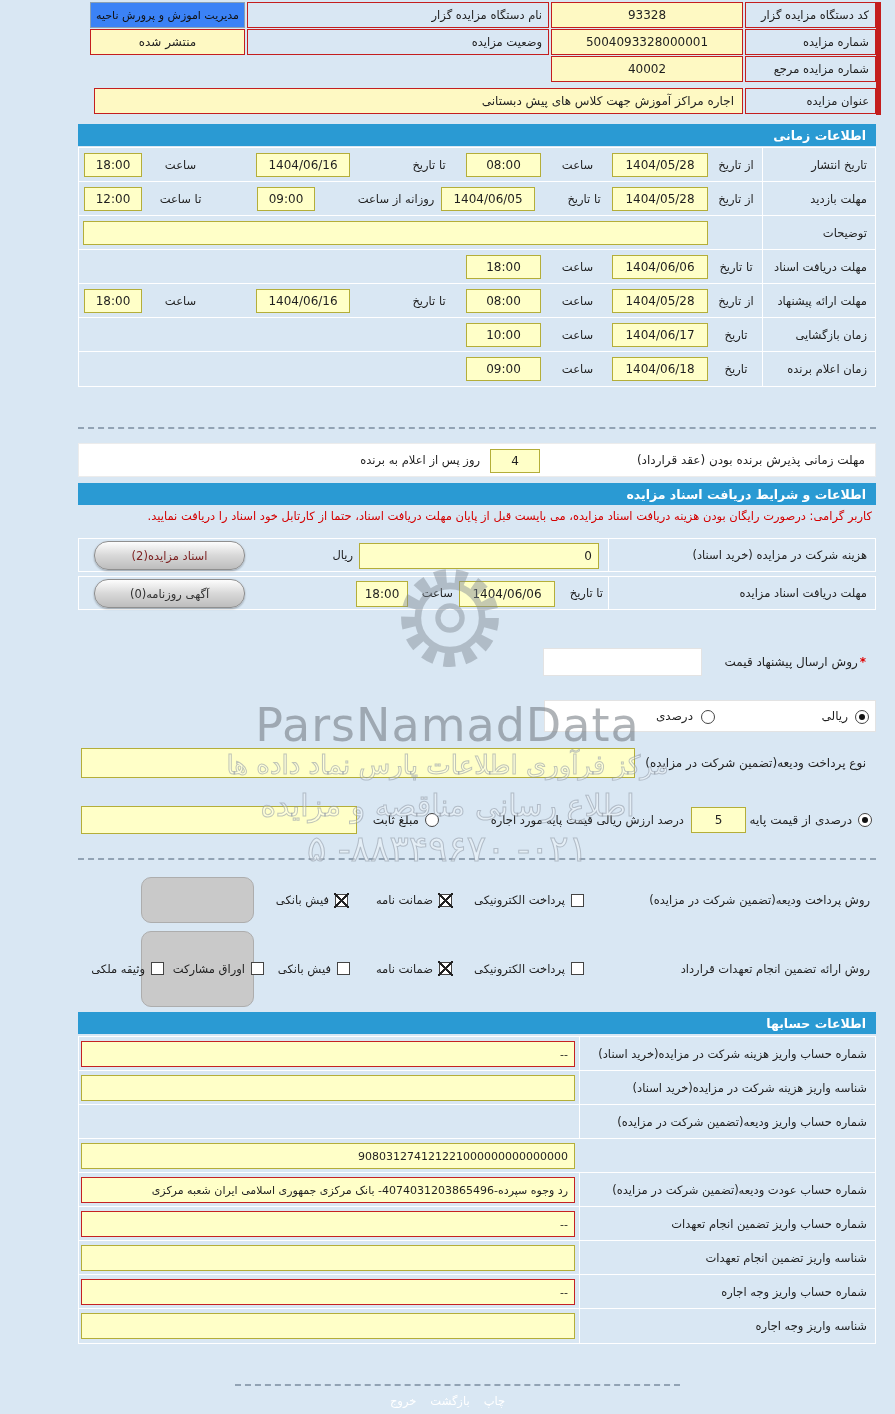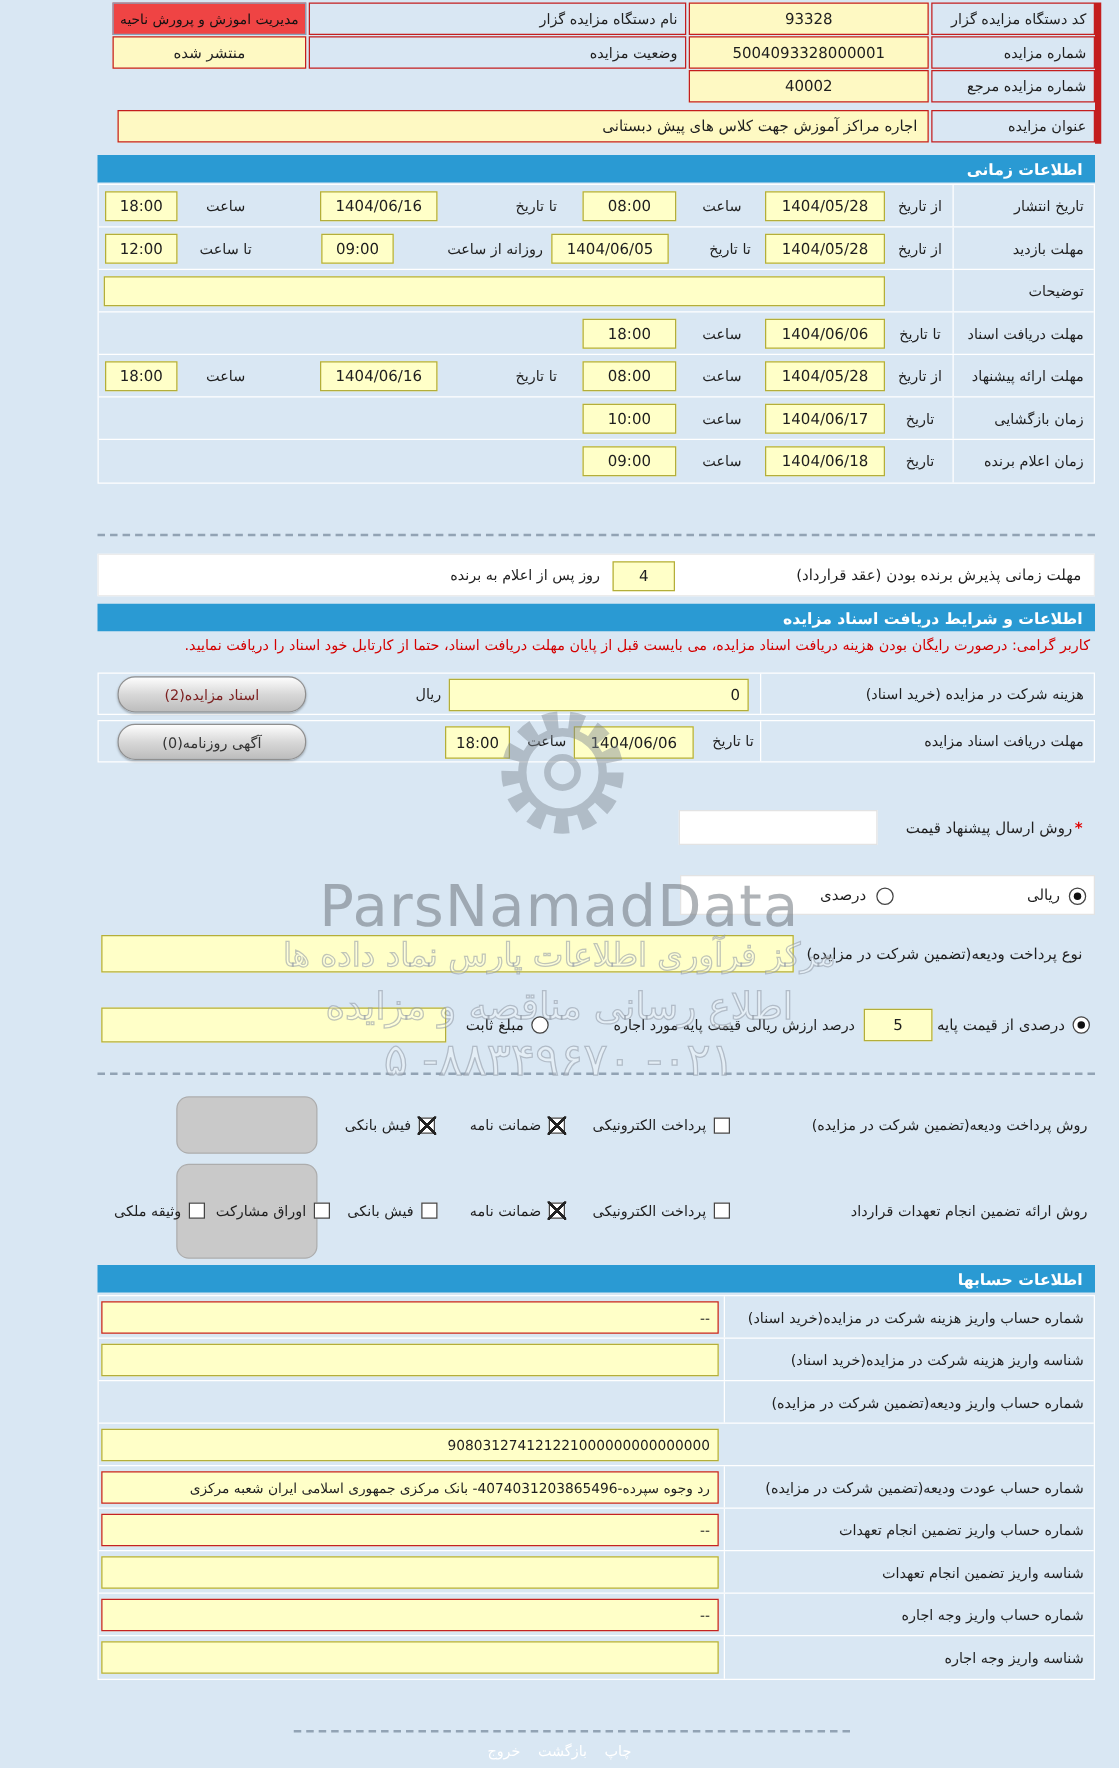--- a/index.html
+++ b/index.html
@@ -11,21 +11,21 @@
 .fld{background:#ffffc8;border:1px solid #b4ae39;display:flex;align-items:center;justify-content:center;font-size:12px;color:#1f1f1f}
 .fld.redb{border-color:#c52222}
 .fld.start{justify-content:flex-start;padding:0 6px}
 .top-table{position:absolute;top:2px;right:14px;width:799px;border-right:5px solid #c41e1e}
 .toprow{display:flex;gap:2px;margin-bottom:1px;align-items:stretch}
 .toprow>*{height:26px}
 .trow4{margin-top:6px}
 .t-lbl{border:1px solid #c41e1e;display:flex;align-items:center;padding:0 6px;font-size:11.5px;background:#d9e7f3}
 .t-val{background:#fef9c3;border:1px solid #c41e1e;display:flex;align-items:center;justify-content:center}
 .t-val.start{justify-content:flex-start;padding:0 8px}
-.t-white{background:#ef4444;border:1px solid #8aa0b5;display:flex;align-items:center;padding:0 5px;font-size:11px;color:#111}
+.t-white{background:#3b82f6;border:1px solid #8aa0b5;display:flex;align-items:center;padding:0 5px;font-size:11px;color:#111}
 .w1{width:131px}.w2{width:192px}.w3{width:302px}.w4{width:155px}.w5{width:649px}
 .time-table{position:absolute;top:147px;right:19px;width:798px;border:1px solid #fff}
 .trow{position:relative;height:34px;border-bottom:1px solid #fff}
 .trow:last-child{border-bottom:none}
 .tlbl{position:absolute;top:0;right:0;width:113px;height:100%;border-left:1px solid #fff;display:flex;align-items:center;padding:0 8px 0 2px;font-size:11.5px}
 .sub{position:absolute;top:0;height:100%;display:flex;align-items:center;justify-content:center;font-size:11.5px;white-space:nowrap}
 .tf{position:absolute;top:5px;height:24px}
 .drow{position:absolute;right:19px;width:798px;height:34px;border:1px solid #fff}
 .dlbl{position:absolute;top:0;right:0;width:267px;height:100%;border-left:1px solid #fff;display:flex;align-items:center;padding:0 8px 0 2px;font-size:11.5px}
 .btn{position:absolute;height:29px;border:1px solid #8f8f8f;border-radius:14px;background:linear-gradient(180deg,#fdfdfd,#d8d8d8 50%,#bdbdbd);display:flex;align-items:center;justify-content:center;font-size:11.5px;box-shadow:0 1px 2px rgba(0,0,0,.3);cursor:pointer}

